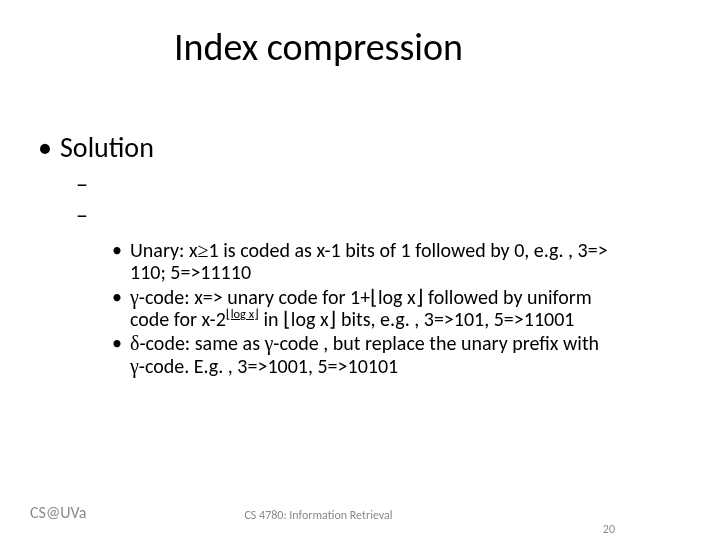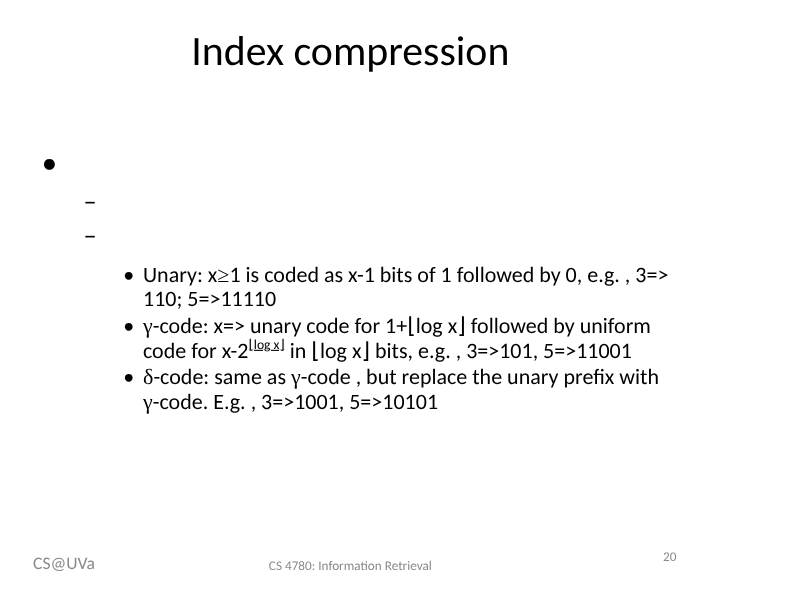--- a/index.html
+++ b/index.html
@@ -83,36 +83,37 @@
     left: 0;
     right: 0;
     bottom: 18px;
     text-align: center;
     font-size: 12px;
     color: #8a8a8a;
   }
   .footer-right {
     position: absolute;
     right: 22px;
-    bottom: 26px;
+    bottom: 4px;
     font-size: 12px;
     color: #8a8a8a;
   }
 </style>
 </head>
 <body>
 
 <div class="slide">
 
   <div class="title">Index compression</div>
 
   <div class="body">
 
     <div class="lvl1">
       <span class="bullet">•</span>
+      <span>Solution</span>
     </div>
 
     <div class="lvl2">
       <span class="bullet">–</span>
     </div>
 
     <div class="lvl2">
       <span class="bullet">–</span>
     </div>
 

